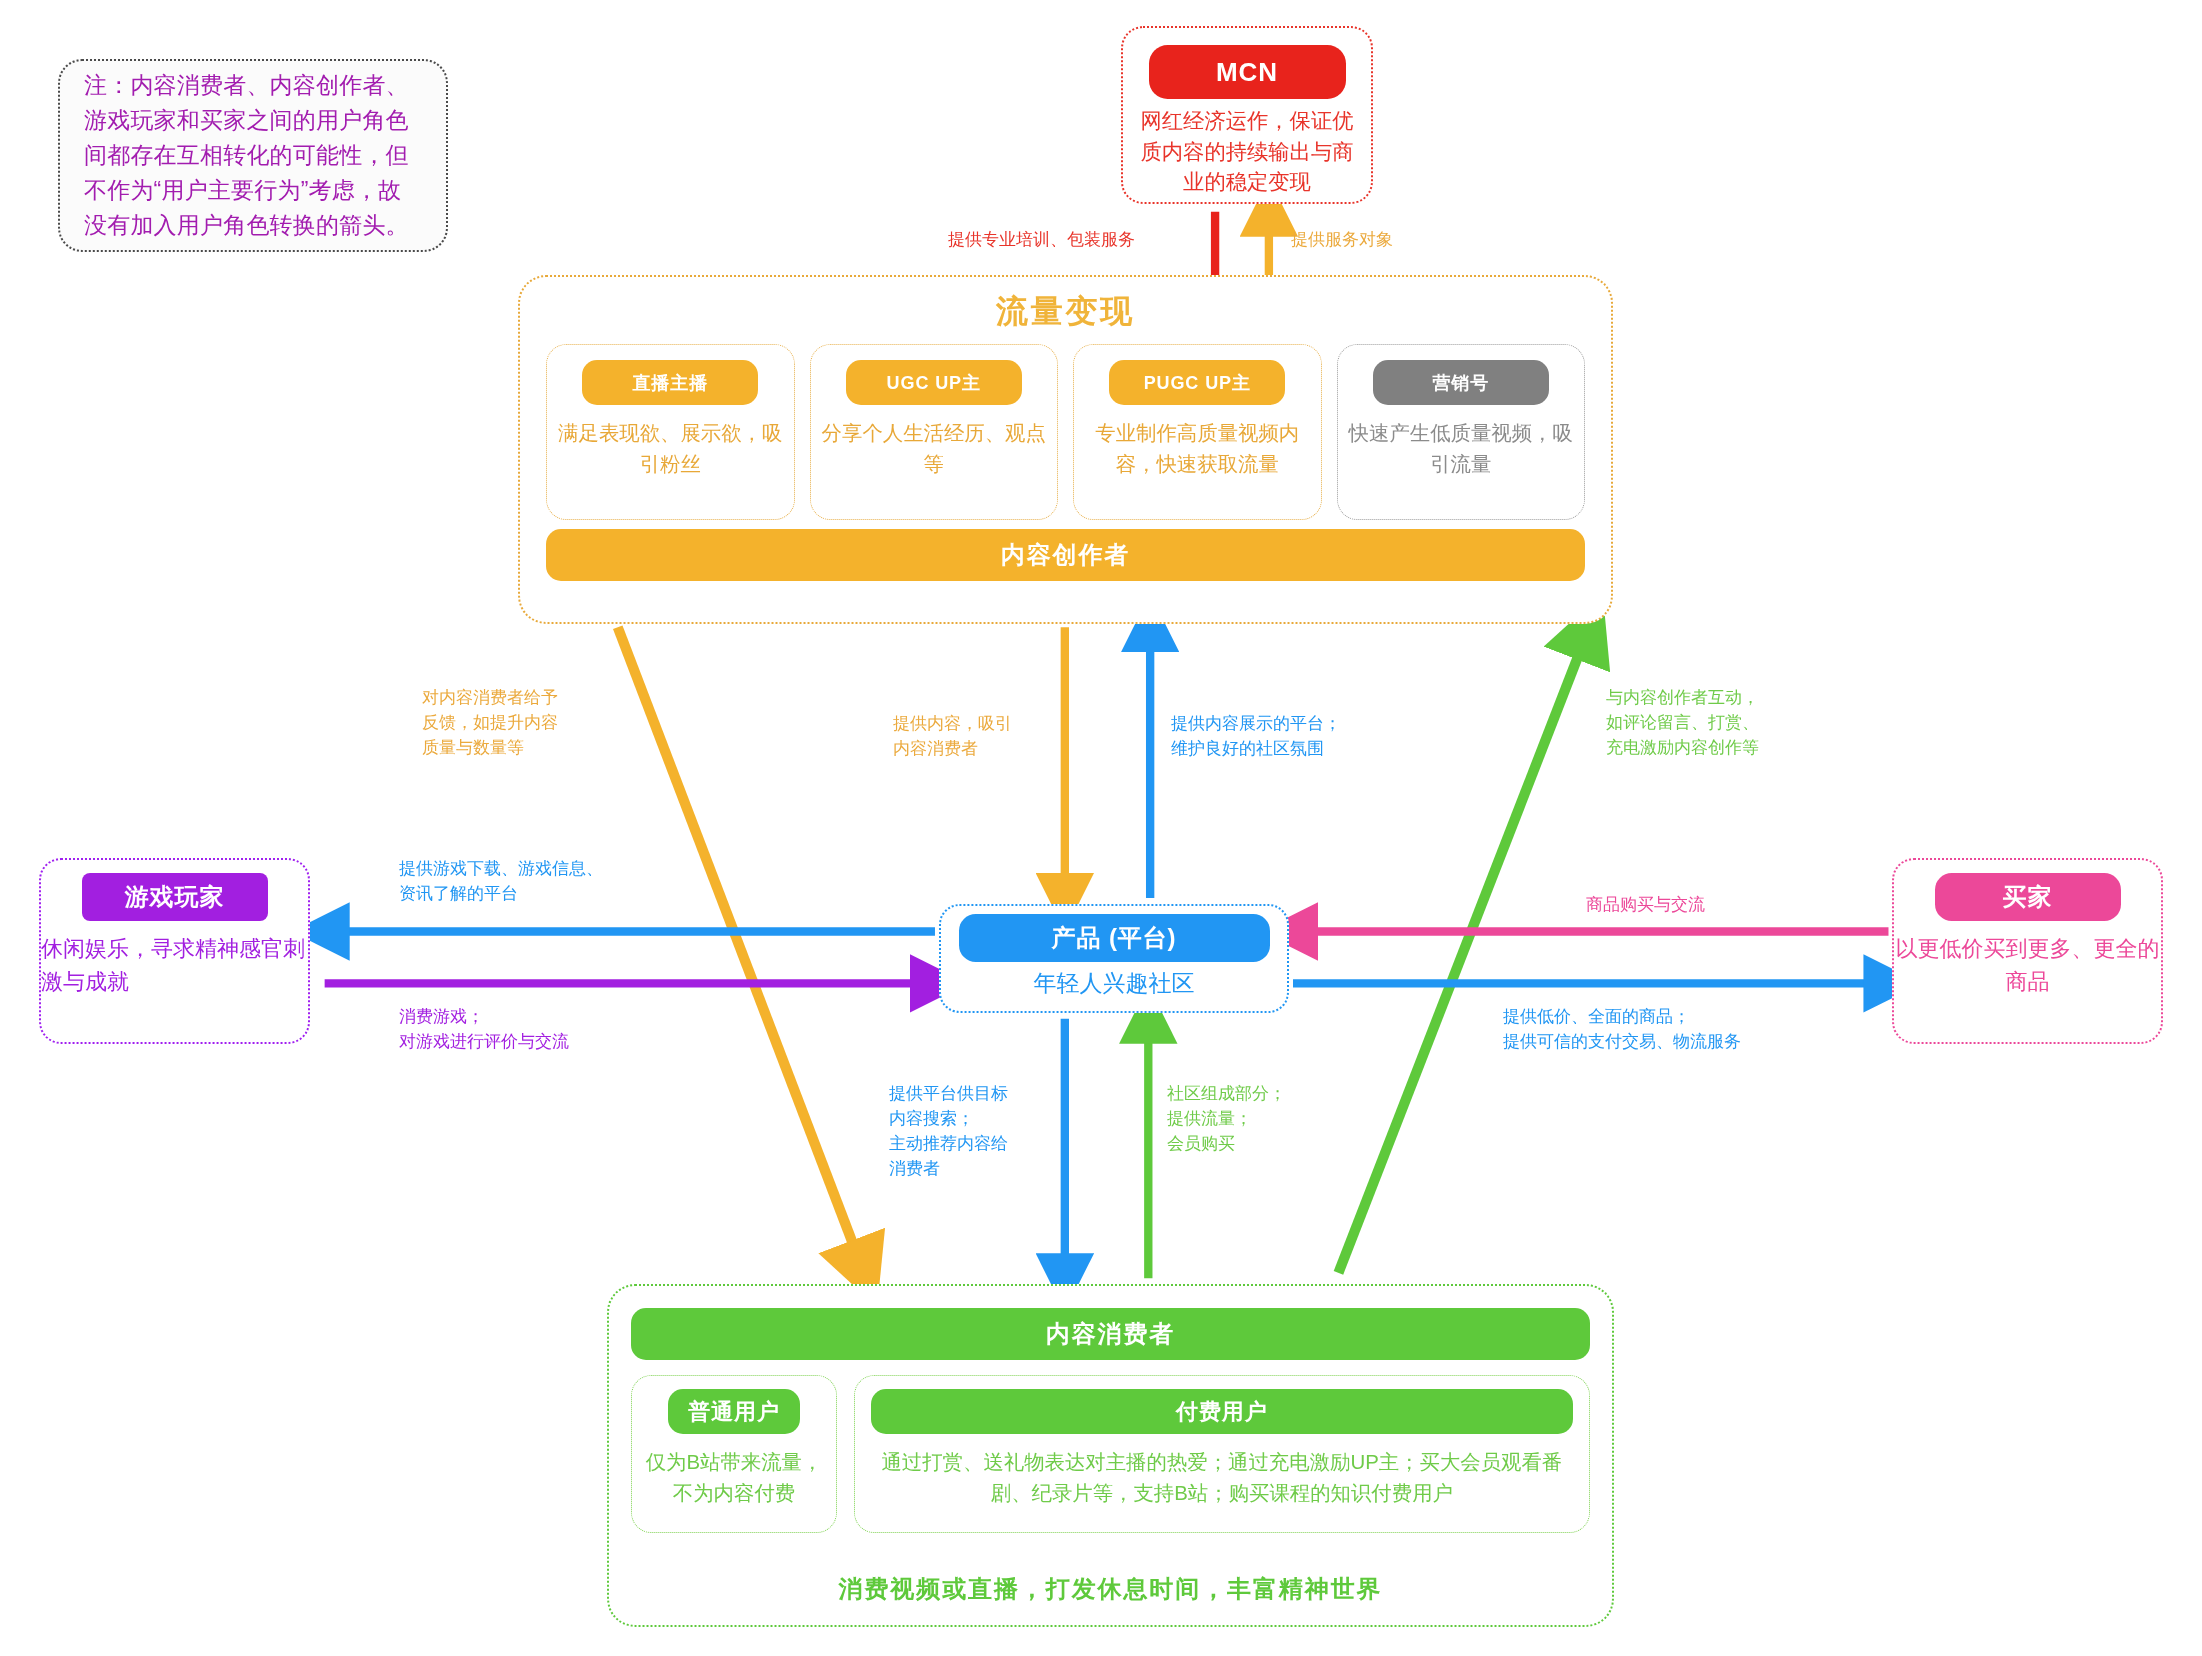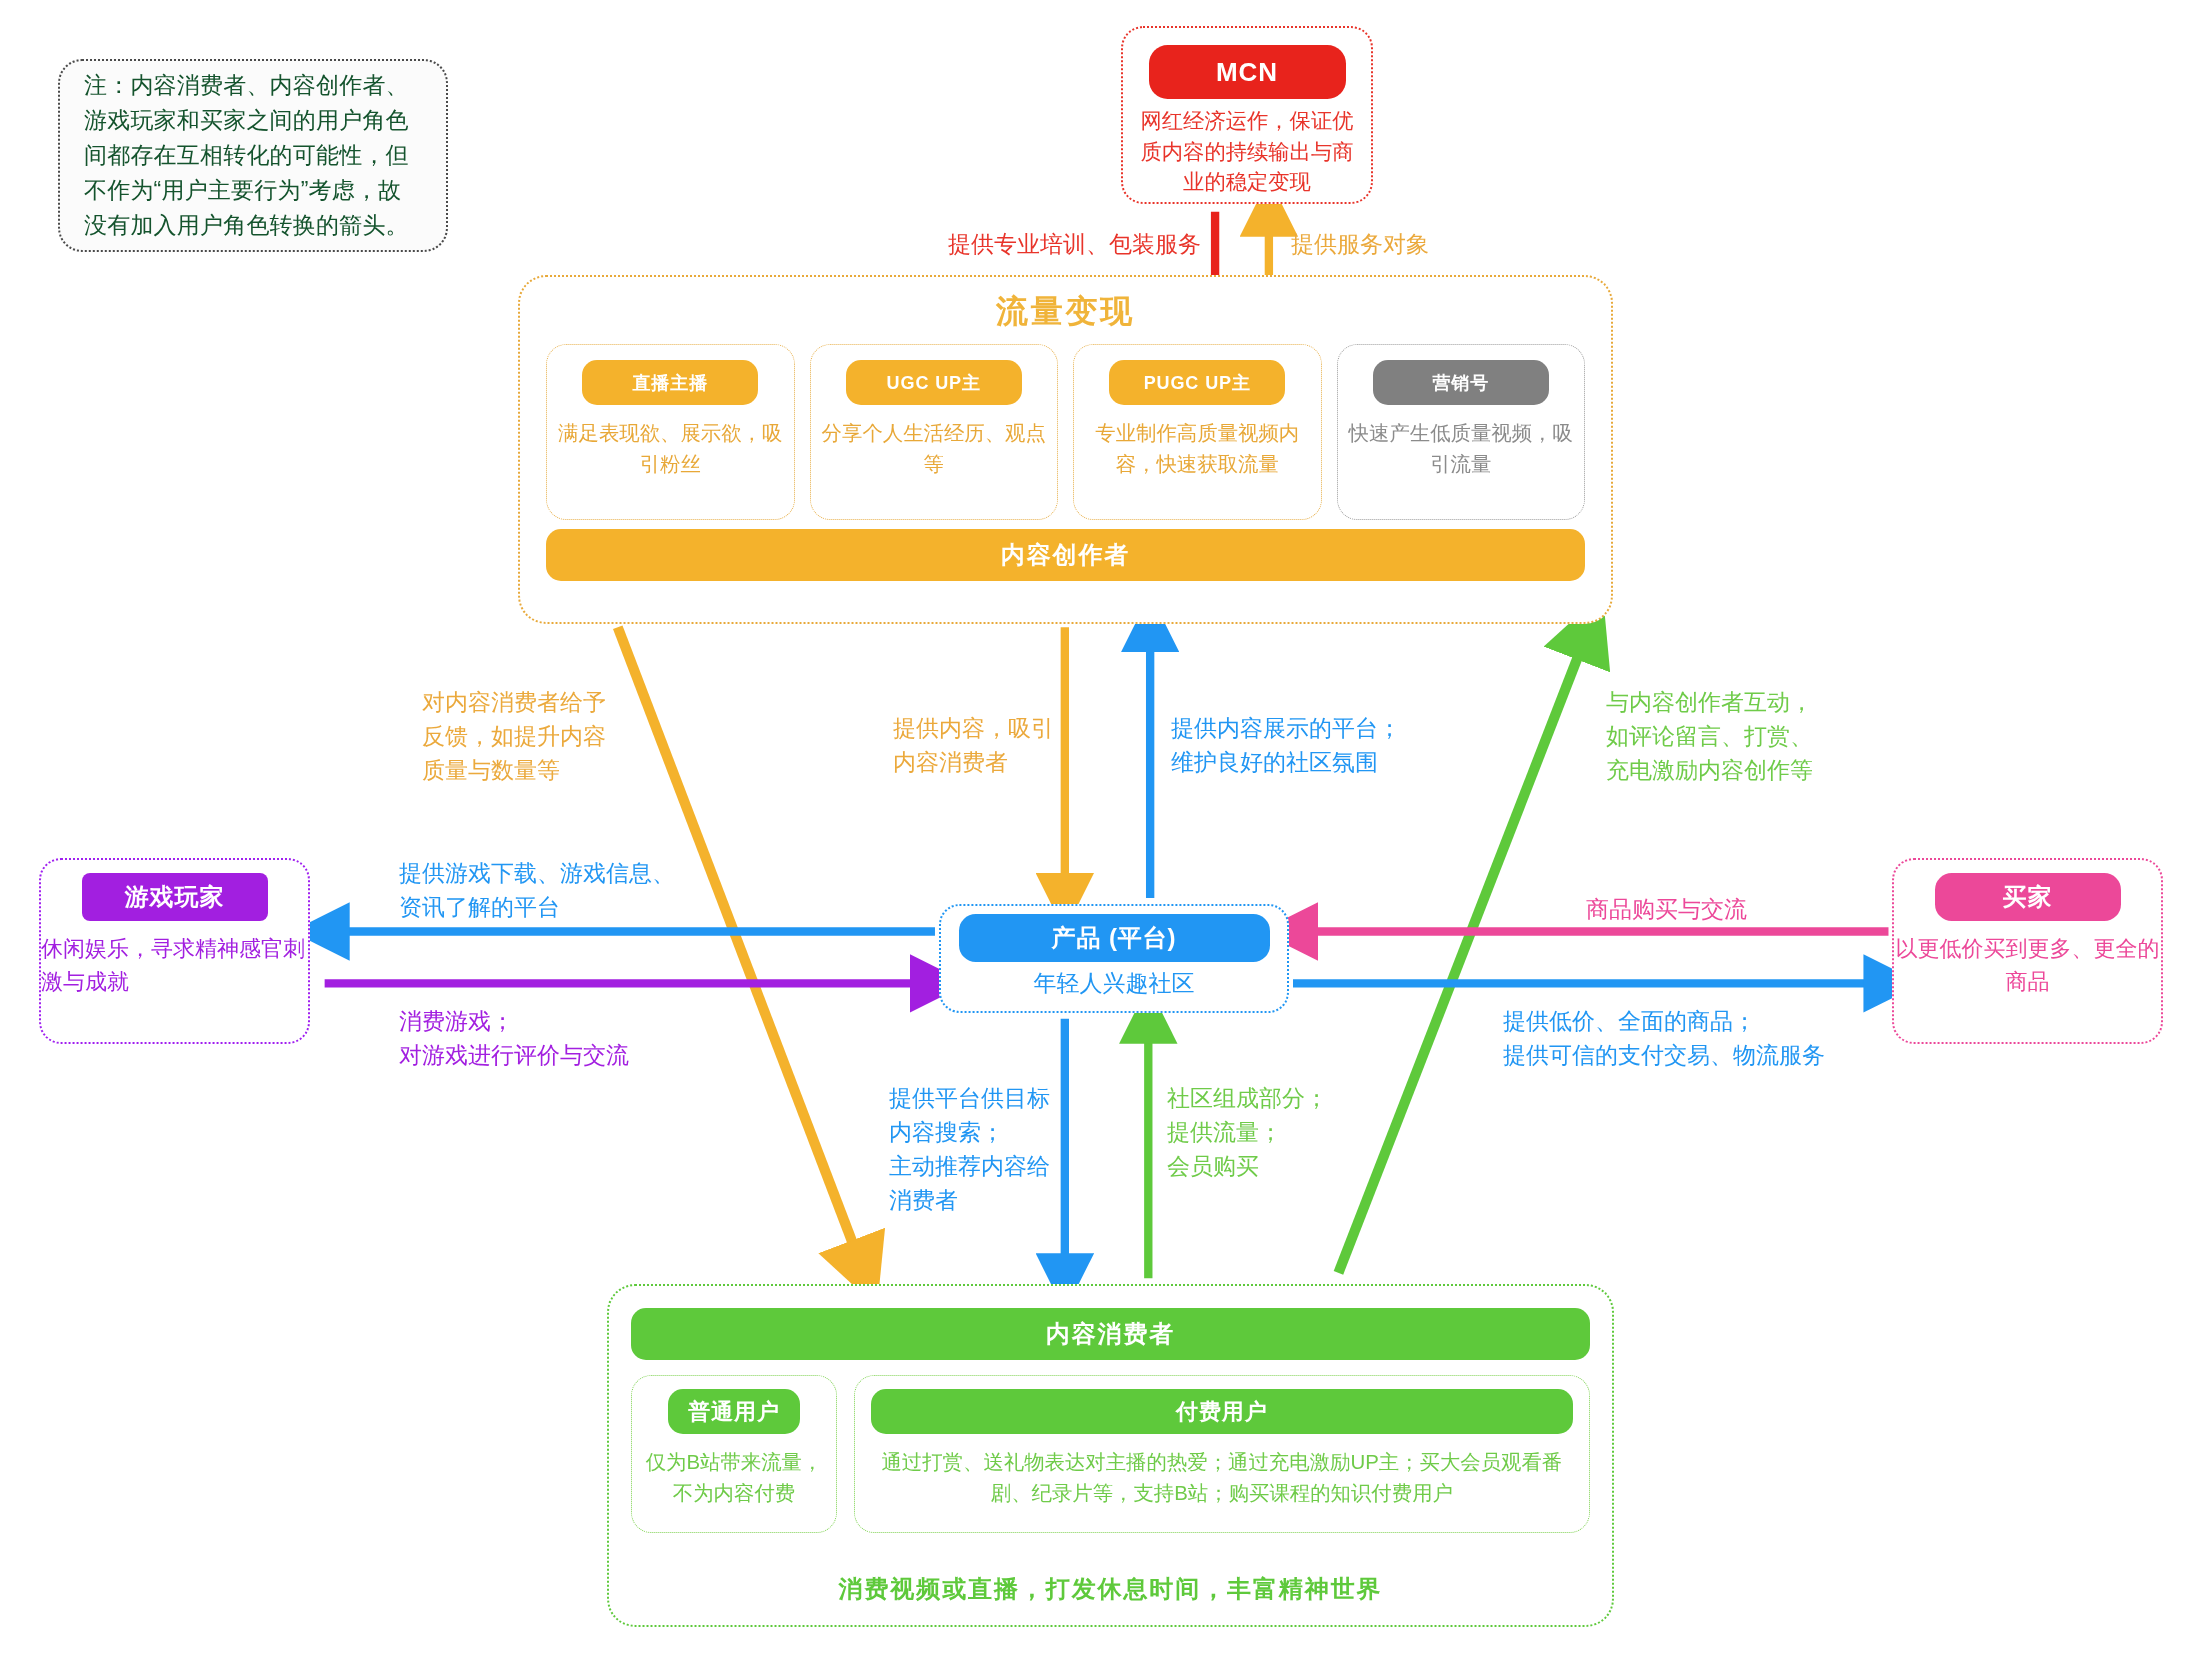--- a/index.html
+++ b/index.html
@@ -22,21 +22,21 @@
 
   
   .note{
     left:58px;top:59px;width:390px;height:193px;
     border:2.8px dotted #4a4a4a;border-radius:24px;
     background:#fbfbfb;
     display:flex;align-items:center;justify-content:center;
     padding:13px 24px;
   }
   .note p{
-    margin:0;color:#14532d;font-size:23px;line-height:1.52;
+    margin:0;color:#a21caf;font-size:23px;line-height:1.52;
     letter-spacing:0.2px;text-align:left;
   }
 
   
   .pill{
     border-radius:20.4px;color:#fff;display:flex;align-items:center;
     justify-content:center;font-size:24px;font-weight:bold;letter-spacing:0.9px;
   }
 
   
@@ -143,21 +143,21 @@
   .cons-card.big{flex:1;}
   .cons-card .pill{height:45px;background:#5ec93b;border-radius:15px;font-size:22px;padding:0 20.4px;}
   .cons-card.big .pill{width:90%;}
   .cons-card .d{margin-top:13px;color:#6fcb49;font-size:20.4px;line-height:1.52;text-align:center;padding:0 11px;}
   .consumer-foot{
     position:absolute;left:0;right:0;bottom:20.4px;text-align:center;
     color:#5ec93b;font-size:24px;font-weight:bold;letter-spacing:1.9px;
   }
 
   
-  .lbl{position:absolute;font-size:23px;line-height:1.48;white-space:pre-line;}
+  .lbl{position:absolute;font-size:17px;line-height:1.48;white-space:pre-line;}
   .lbl.red{color:#e8342a;}
   .lbl.orange{color:#eba93c;}
   .lbl.blue{color:#2196f3;}
   .lbl.green{color:#6fcb49;}
   .lbl.purple{color:#a21fe0;}
   .lbl.pink{color:#ec4899;}
 </style>
 </head>
 <body>
 

